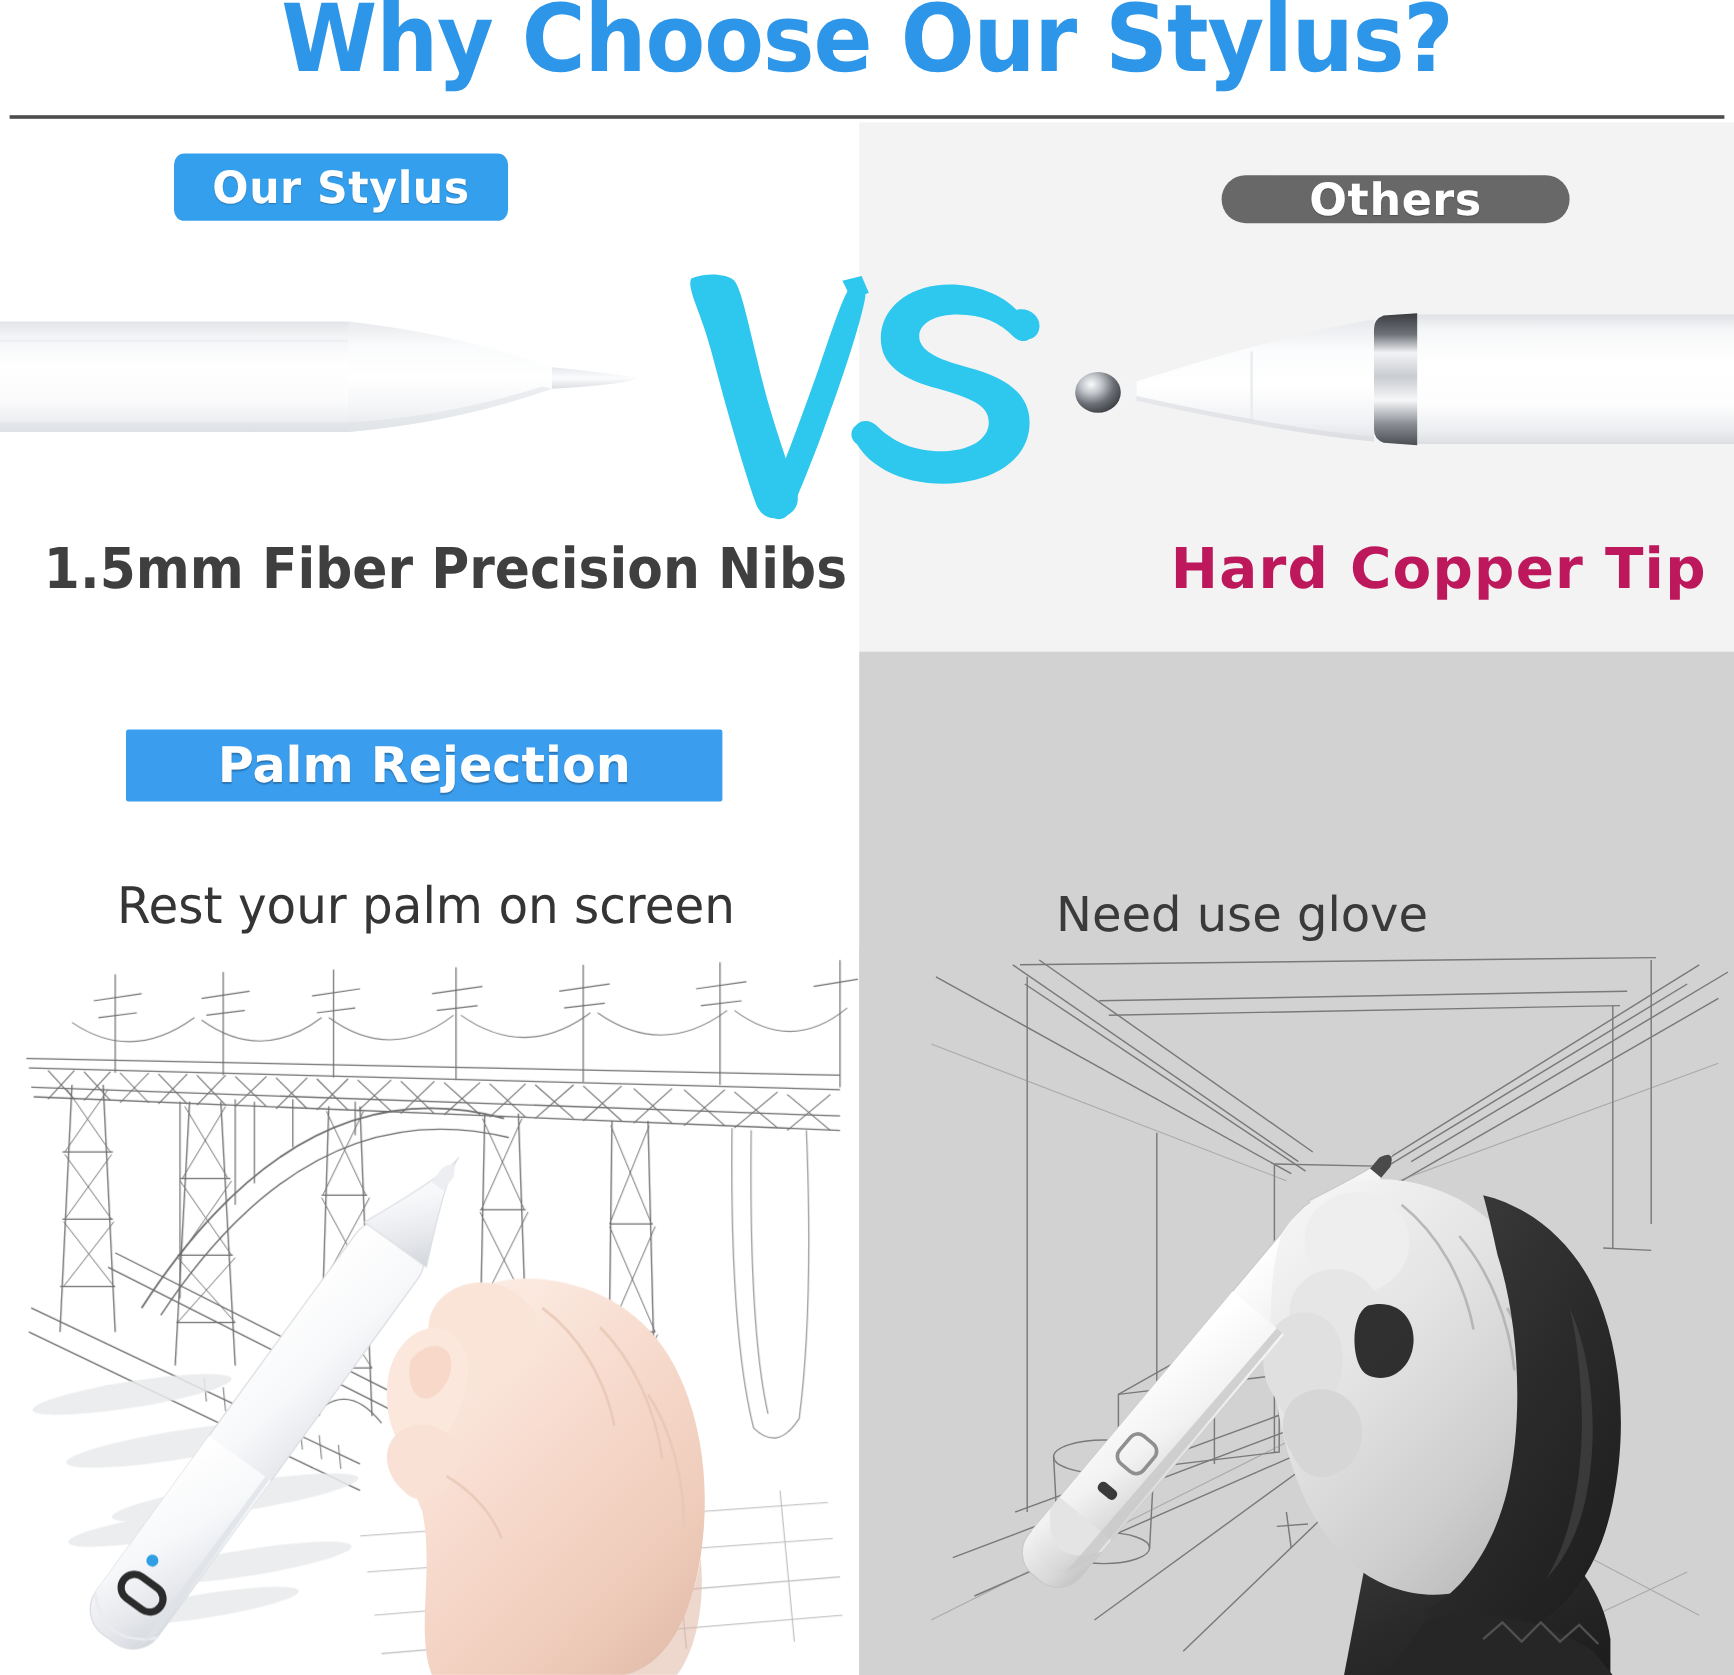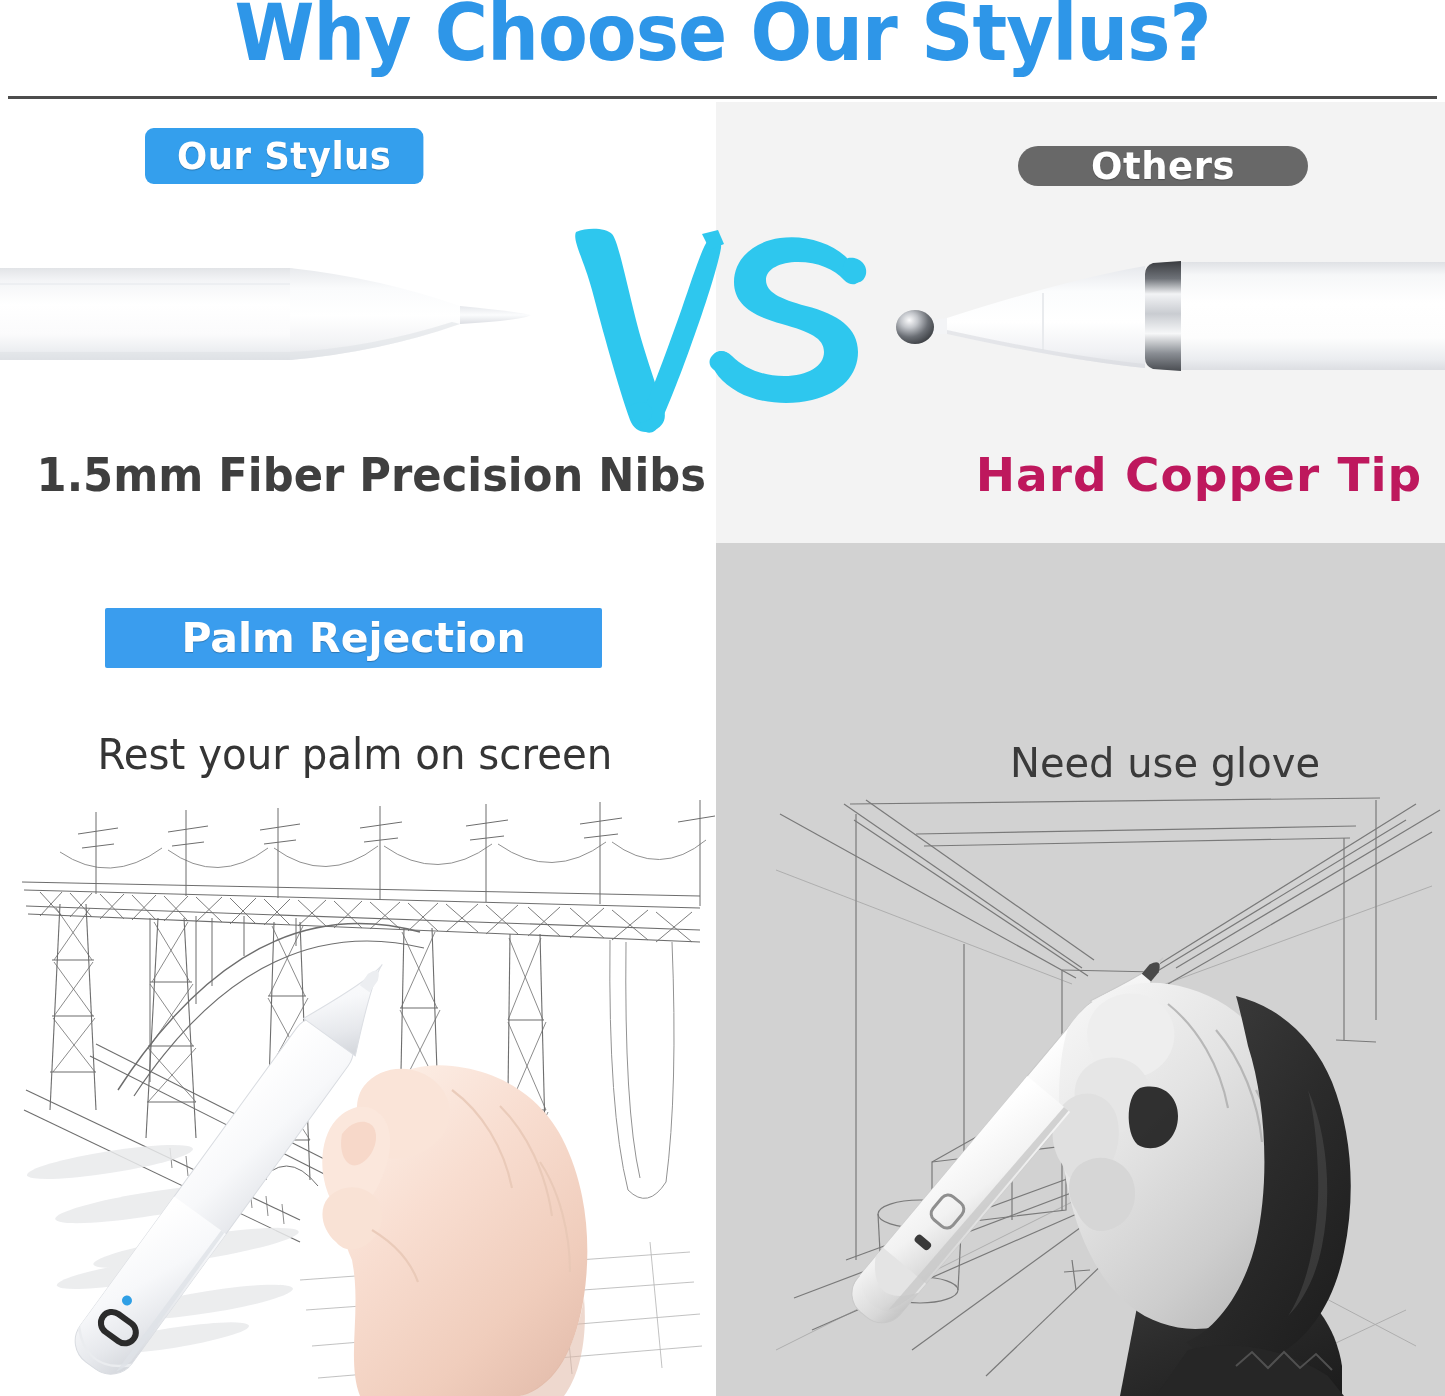--- a/index.html
+++ b/index.html
@@ -124,21 +124,21 @@
     left: 40px; top: 730px; width: 630px;
     text-align: center;
     font-weight: normal;
     font-size: 42px;
     color: #353535;
     transform: scaleX(0.96);
     transform-origin: center top;
   }
   .caption-right-bottom {
     left: 880px; top: 740px; width: 440px;
-    text-align: right;
+    text-align: left;
     font-weight: normal;
     font-size: 40px;
     color: #3a3a3a;
   }
 
   
   .vs-mark {
     position: absolute;
     left: 566px;
     top: 224px;

